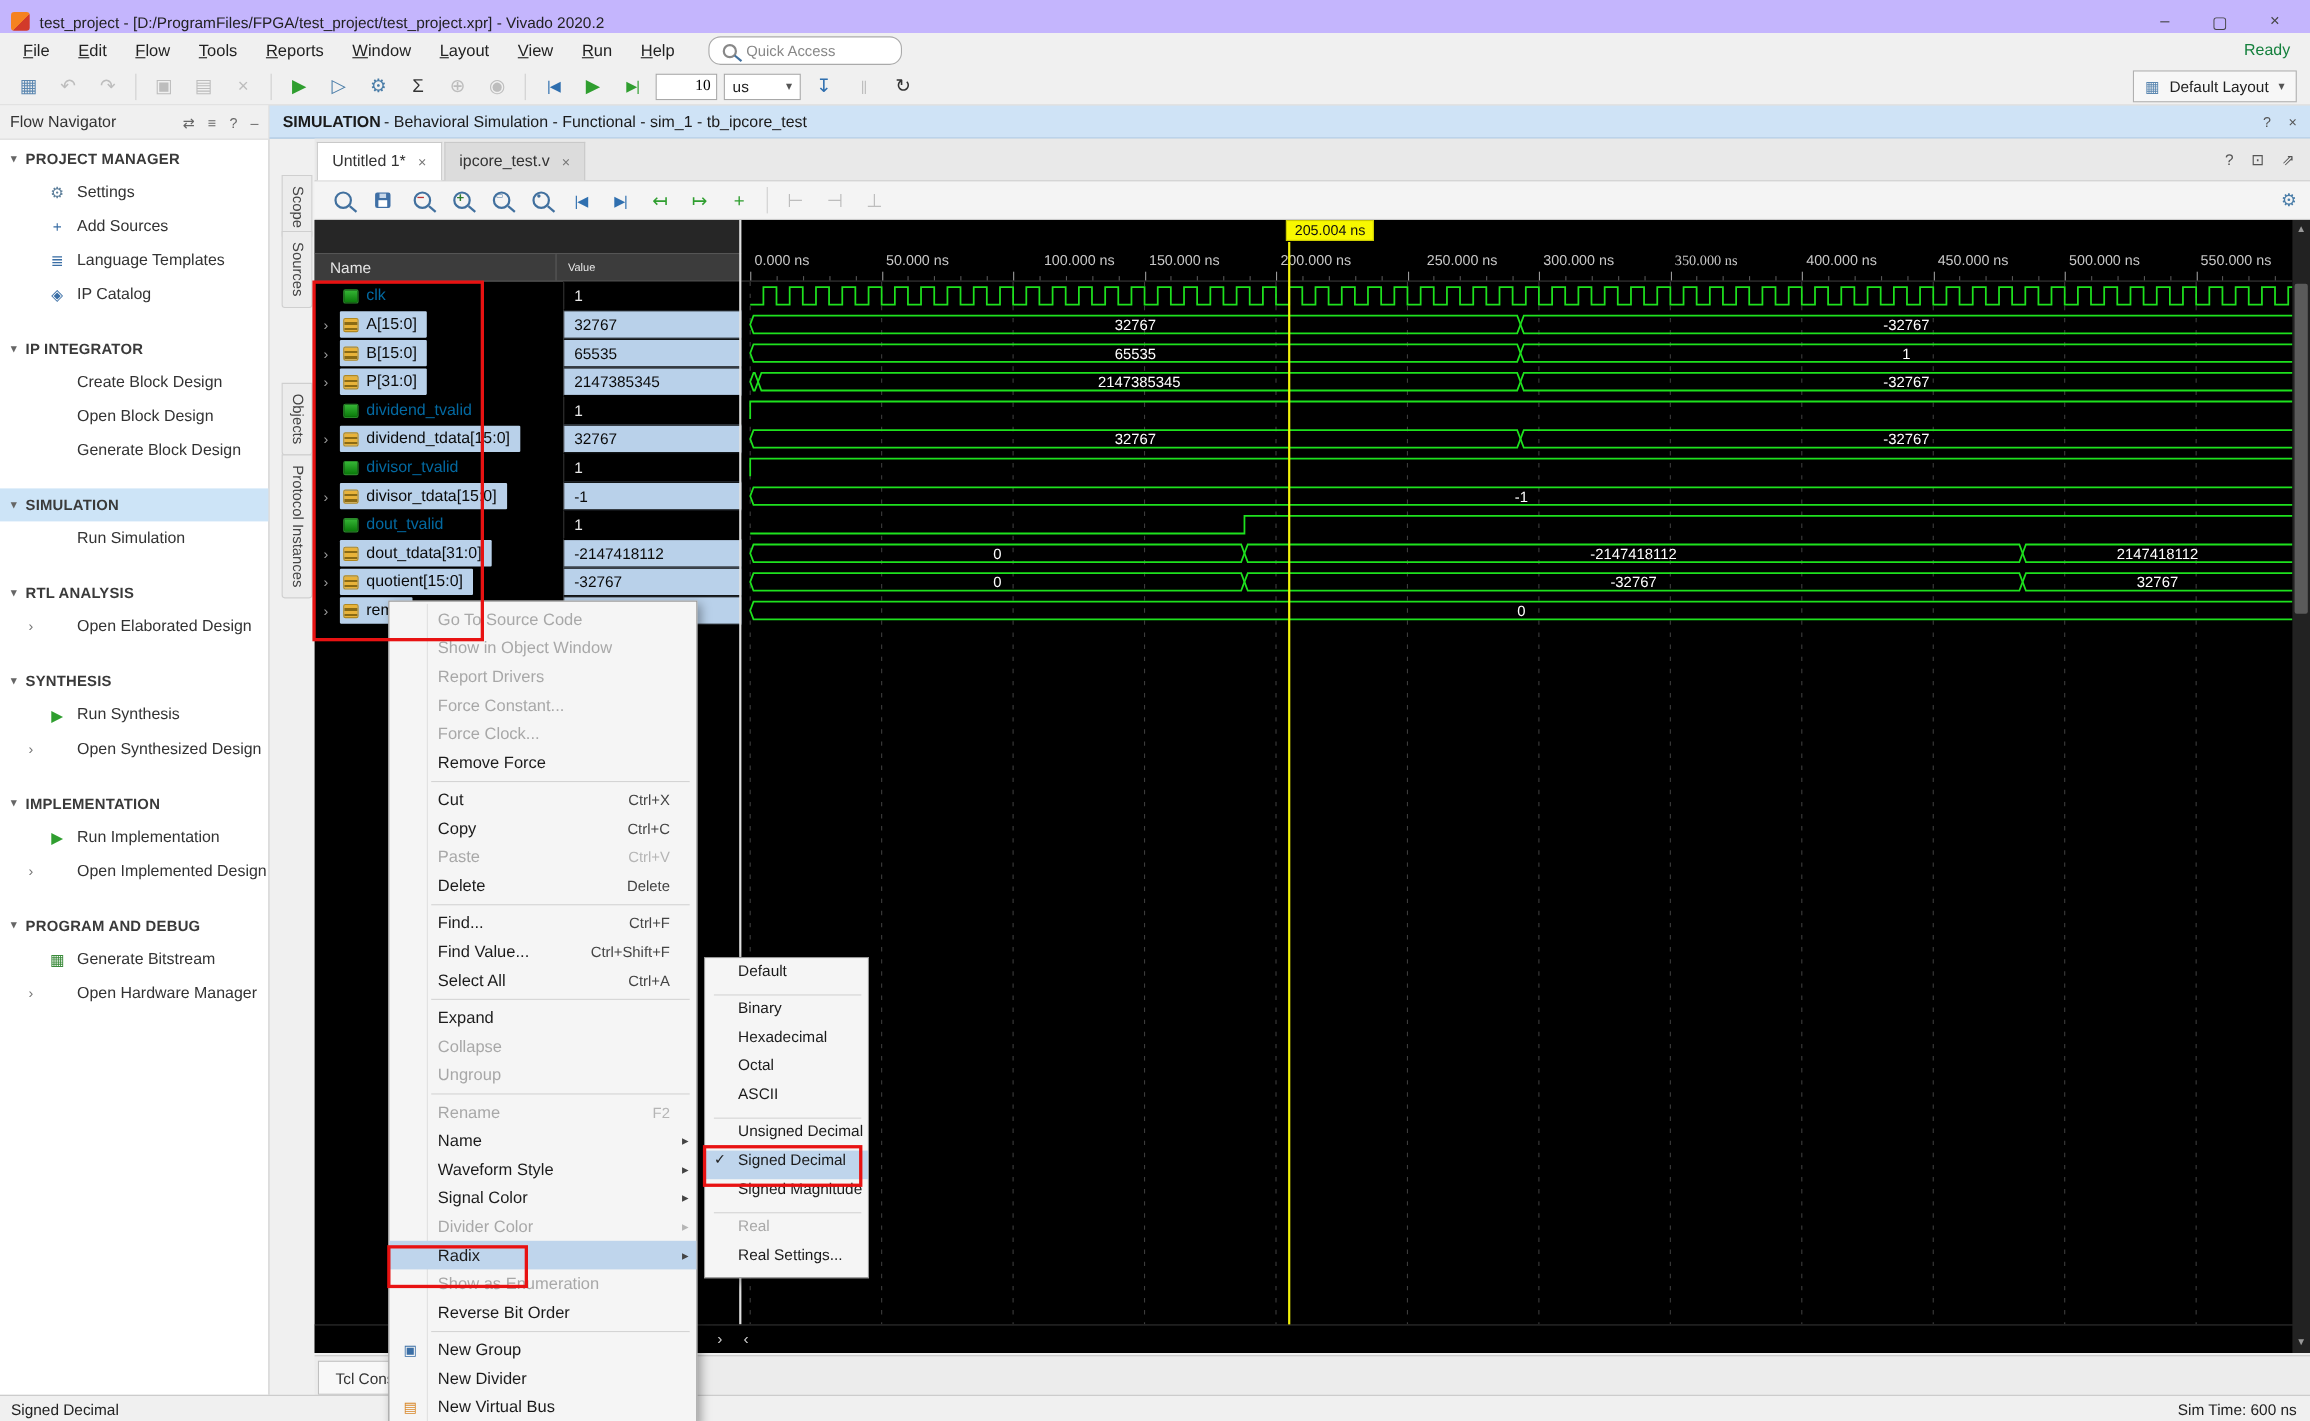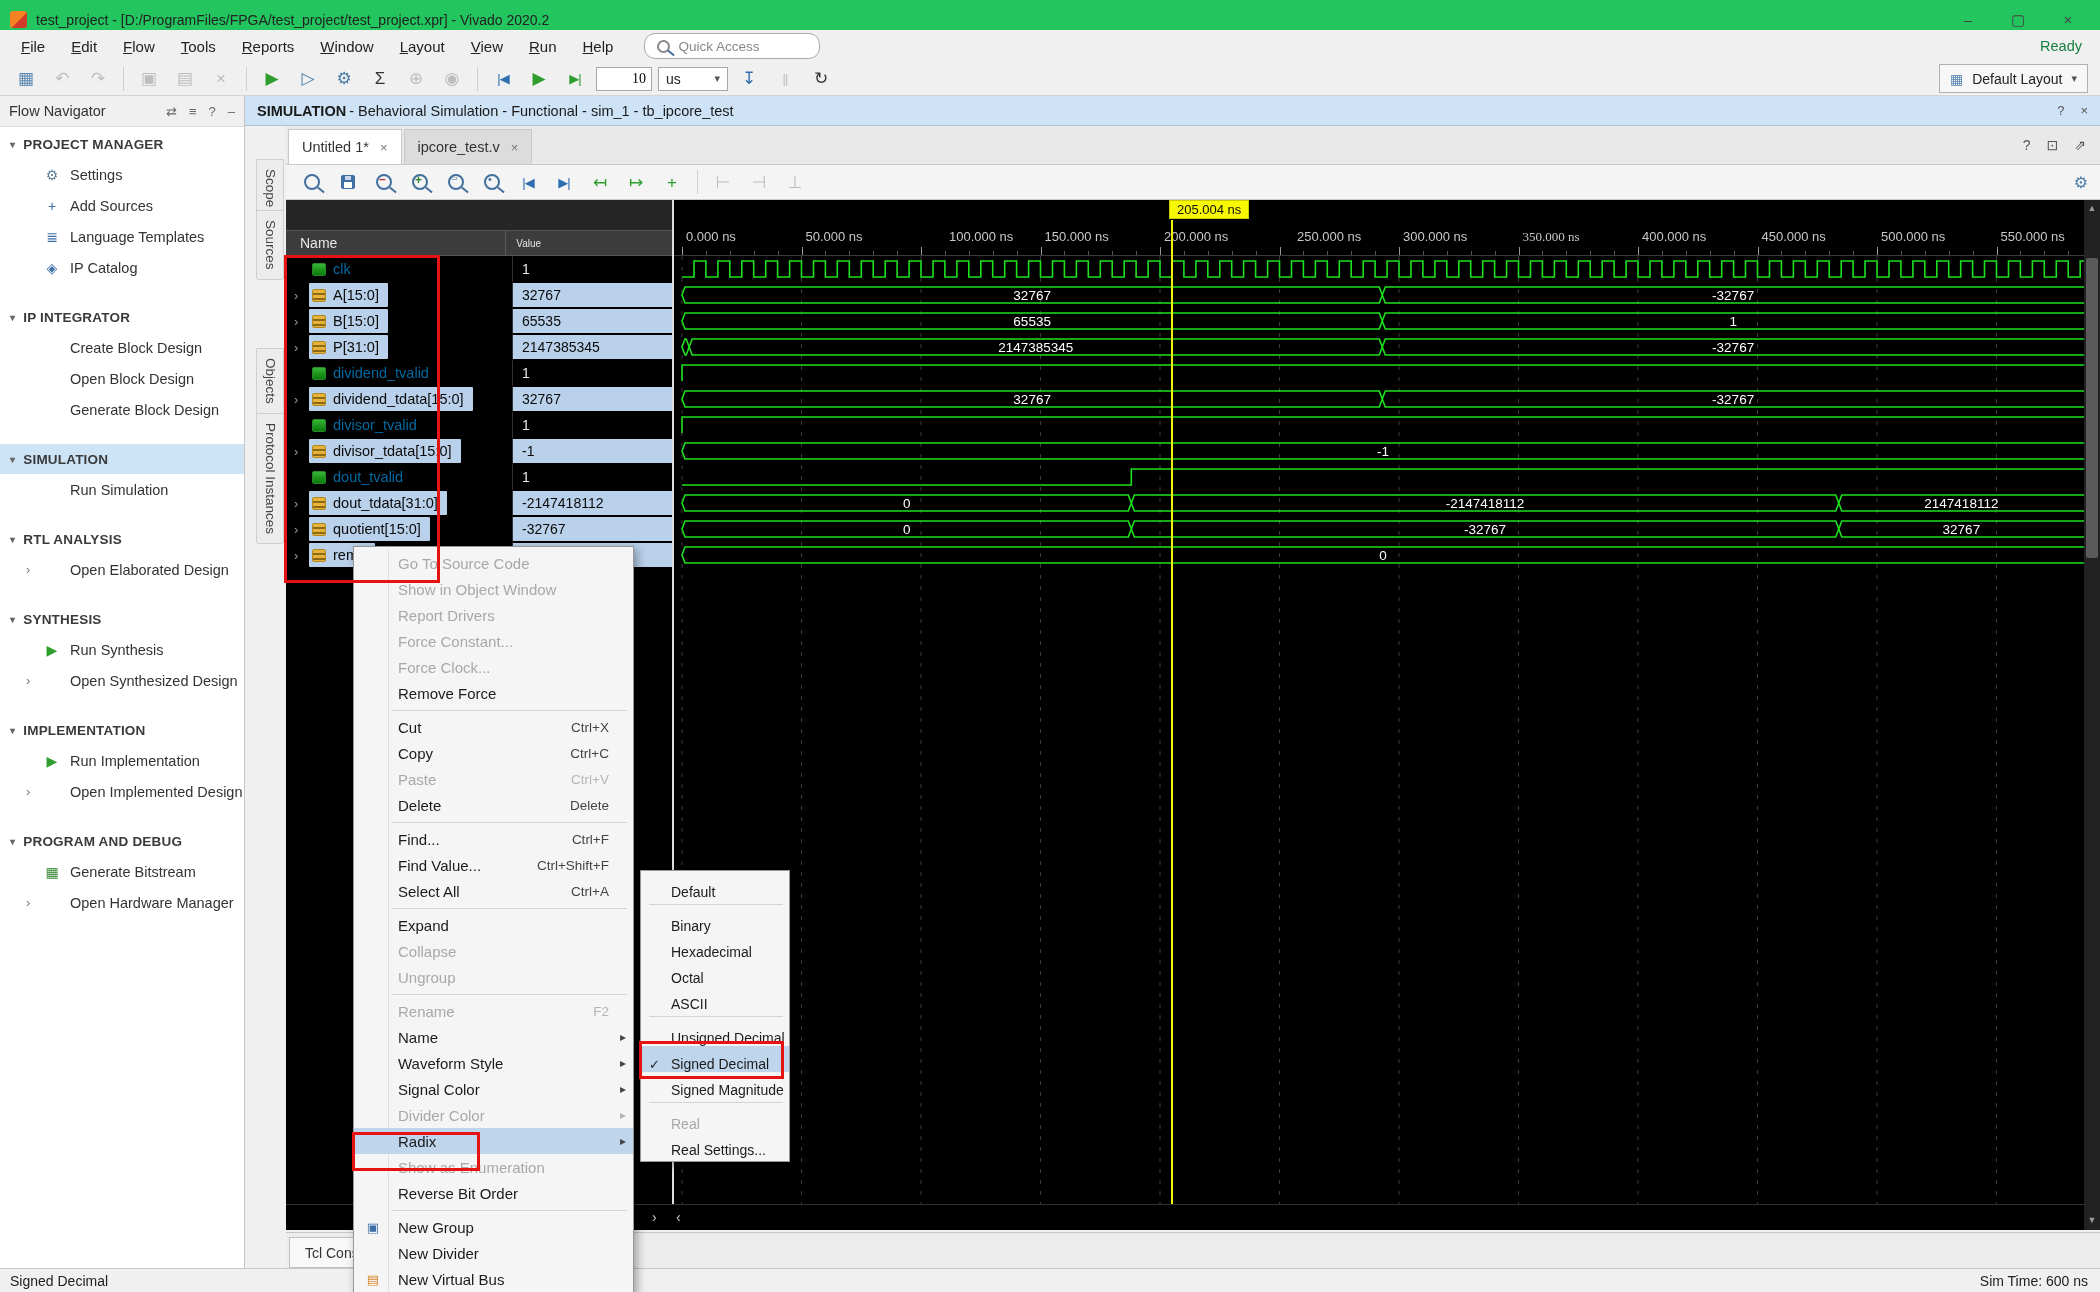--- a/index.html
+++ b/index.html
@@ -1,21 +1,21 @@
 <!DOCTYPE html>
 <html><head>
 <meta charset="utf-8">
 <style>
   html,body{margin:0;padding:0}
   body{width:2100px;height:1292px;position:relative;overflow:hidden;background:#f0f0f0;
        font-family:"Liberation Sans",sans-serif;color:#222;font-size:15px}
   u{text-decoration:underline}
 
   
-  #titlebar{position:absolute;left:0;top:0;width:2100px;height:40px;background:#22c55e;
+  #titlebar{position:absolute;left:0;top:0;width:2100px;height:40px;background:#c4b5fd;
             border-bottom:1px solid #dcdcdc;display:flex;align-items:center;padding:0 10px;box-sizing:border-box}
   #vivado-logo{width:17px;height:17px;border-radius:3px;background:linear-gradient(135deg,#f58220 0 55%,#d23a2a 55%);margin-right:9px}
   #titlebar-title{font-size:14px;color:#222}
   #win-controls{margin-left:auto;display:flex;gap:30px;padding-right:12px}
   #win-controls span{font-size:15px;color:#444;width:20px;text-align:center}
 
   
   #menubar{position:absolute;left:0;top:30px;width:2100px;height:32px;background:#f0f0f0;
            display:flex;align-items:center;padding-left:8px;box-sizing:border-box}
   #menubar-items{display:flex}
@@ -141,21 +141,21 @@
   .cm-item .sc{margin-left:auto;font-size:13.5px;color:#444;padding-right:14px}
   .cm-item.disabled .sc{color:#b5b5b5}
   .cm-item .arrow{position:absolute;right:7px;font-size:12px;color:#444}
   .cm-item.disabled .arrow{color:#b5b5b5}
   .cm-item .cm-ico{position:absolute;left:8px;width:22px;text-align:center;font-size:13px}
   .cm-ico.group{color:#3a6ea5}.cm-ico.vbus{color:#d8882a}
   .cm-sep{height:8px;position:relative}
   .cm-sep::after{content:"";position:absolute;left:38px;right:6px;top:3.5px;height:1px;background:#d4d4d4}
   #radix-submenu{position:absolute;left:640px;top:870px;width:150px;background:#f5f5f5;border:1px solid #979797;
                  box-shadow:3px 3px 9px rgba(0,0,0,.35);padding:3px 0;z-index:65;box-sizing:border-box}
-  .sm-item{height:26px;display:flex;align-items:flex-end;padding:0 8px 0 30px;color:#1b1b1b;font-size:14px;position:relative;white-space:nowrap}
+  .sm-item{height:26px;display:flex;align-items:flex-start;padding:0 8px 0 30px;color:#1b1b1b;font-size:14px;position:relative;white-space:nowrap}
   .sm-item.disabled{color:#a8a8a8}
   .sm-item.hl{background:#bfd5ec}
   .sm-item .check{position:absolute;left:8px;font-size:13px;color:#222}
   .sm-sep{height:8px;position:relative}
   .sm-sep::after{content:"";position:absolute;left:8px;right:6px;top:3.5px;height:1px;background:#d4d4d4}
 
   
   .red-box{position:absolute;border:3px solid #e81212;z-index:90;pointer-events:none}
   #rb1{left:284px;top:255px;width:150px;height:322px}
   #rb2{left:352px;top:1132px;width:122px;height:33px}

